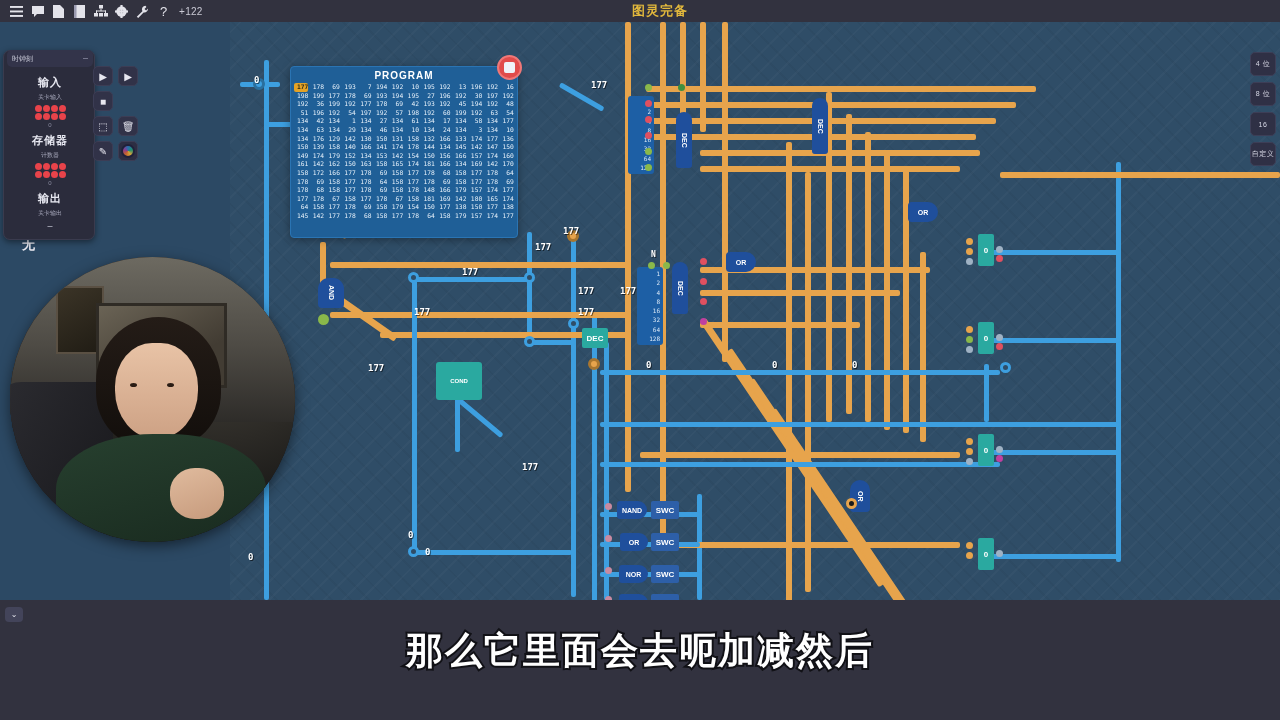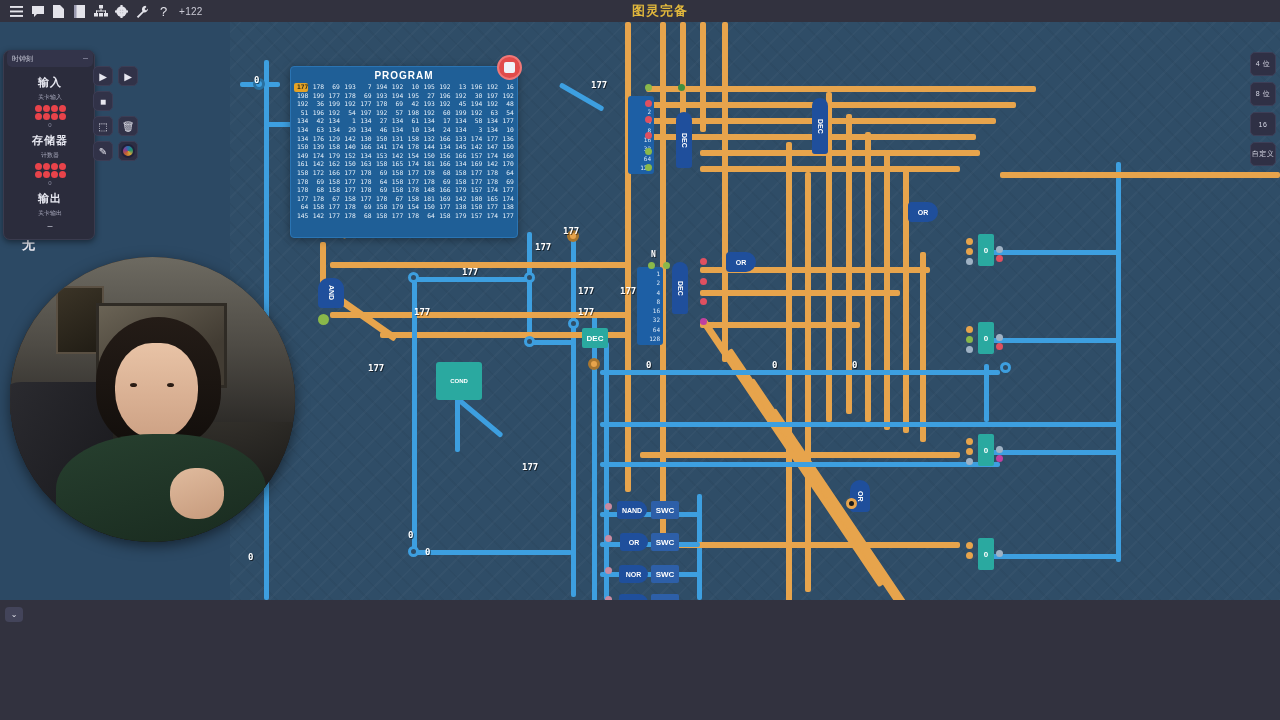--- a/index.html
+++ b/index.html
@@ -825,14 +825,15 @@
         <div class="cam-body"></div>
         <div class="cam-hand"></div>
       </div>
     </div>
   </div>
 
   <div class="webcam-label">无</div>
 
   <div class="bottom"></div>
   <div class="expand-btn">⌄</div>
+  <div class="subtitle">那么它里面会去呃加减然后</div>
 
 </div>
 
 </body></html>

